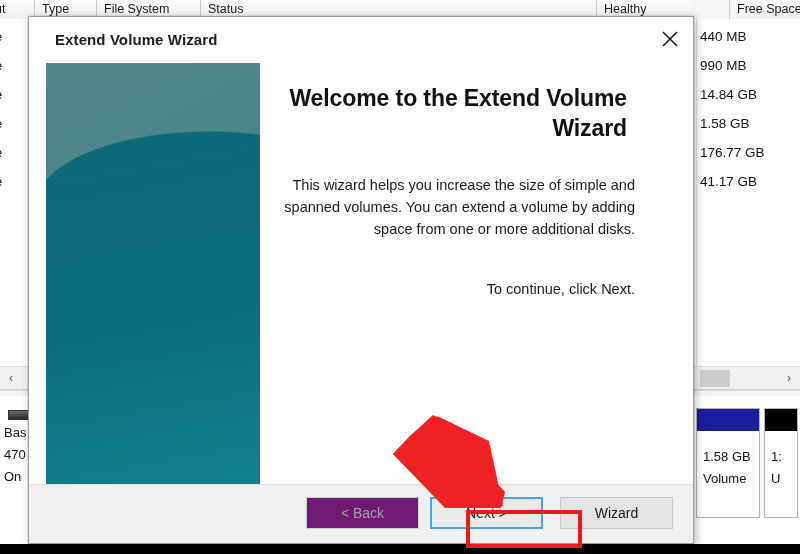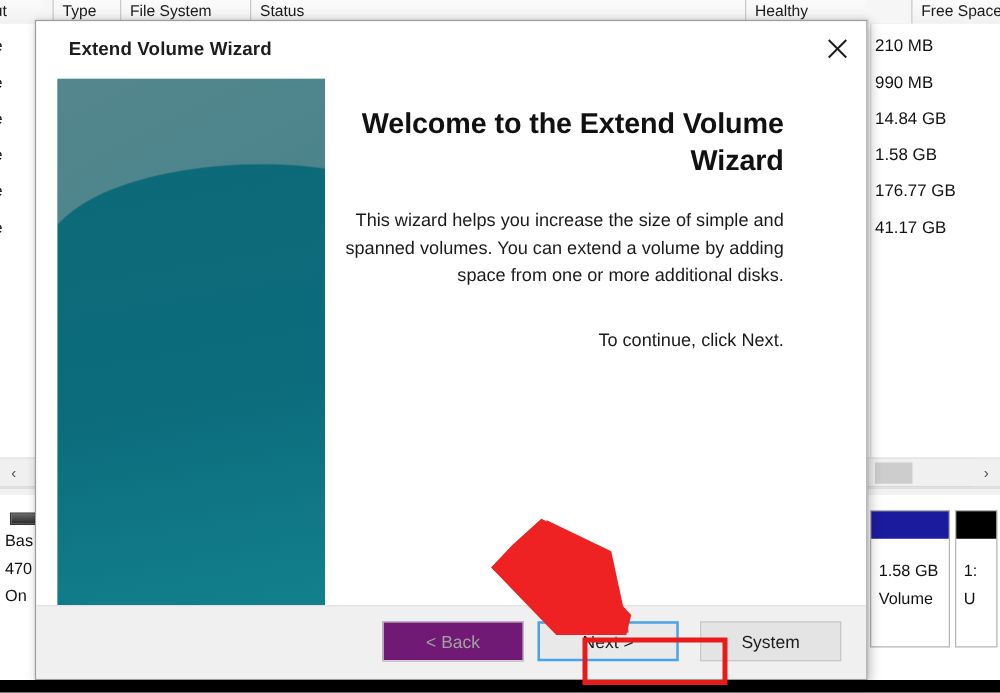--- a/index.html
+++ b/index.html
@@ -259,21 +259,21 @@
     margin: 0;
     padding: 20px 0 0 0;
     font-size: 23px;
     line-height: 30px;
     font-weight: bold;
     color: #111111;
     letter-spacing: -0.1px;
     max-width: 360px;
   }
   .wizard-para {
-    margin: 0;
+    margin: 8px;
     padding-top: 23px;
     font-size: 14.5px;
     line-height: 22px;
     color: #1a1a1a;
     max-width: 360px;
   }
   .wizard-para.second { padding-top: 30px; }
 
   .dlg-footer {
     position: absolute;
@@ -335,33 +335,33 @@
 <body>
 
 <div id="screen">
 
   <div class="bg-window">
 
     <div class="bg-top-black"></div>
 
     <div class="list-header">
       <div class="hdr-cell first" style="left:-12px;width:46px;">ut</div>
-      <div class="hdr-cell" style="left:42px;width:62px;">Type</div>
+      <div class="hdr-cell" style="left:34px;width:62px;">Type</div>
       <div class="hdr-cell" style="left:200px;width:396px;">Status</div>
       <div class="hdr-cell" style="left:96px;width:104px;">File System</div>
       <div class="hdr-cell" style="left:596px;width:98px;">Healthy</div>
       <div class="hdr-cell" style="left:694px;width:100px;margin-left:35px;">Free Space</div>
     </div>
 
     <div class="list-body">
       <div class="col-sep" style="left:696px;top:0;height:350px;"></div>
 
       <div class="lrow" style="top:5px;">
         <span class="lcell-layout">le</span>
-        <span class="lcell-free">210 MB</span>
+        <span class="lcell-free">440 MB</span>
       </div>
       <div class="lrow" style="top:34px;">
         <span class="lcell-layout">le</span>
         <span class="lcell-free">990 MB</span>
       </div>
       <div class="lrow" style="top:63px;">
         <span class="lcell-layout">le</span>
         <span class="lcell-free">14.84 GB</span>
       </div>
       <div class="lrow" style="top:92px;">
@@ -446,21 +446,21 @@
         <h1 class="wizard-heading">Welcome to the Extend Volume Wizard</h1>
         <p class="wizard-para">This wizard helps you increase the size of simple and spanned volumes. You can extend a volume  by adding space from one or more additional disks.</p>
         <p class="wizard-para second">To continue, click Next.</p>
       </div>
 
     </div>
 
     <div class="dlg-footer">
       <button class="btn back">&lt; Back</button>
       <button class="btn next">Next &gt;</button>
-      <button class="btn cancel">System</button>
+      <button class="btn cancel">Wizard</button>
     </div>
   </div>
 
   <div class="next-highlight" style="left:466px; top:510px; width:116px; height:38px;"></div>
 
   <div class="anno-arrow">
     <svg width="150" height="105" viewBox="0 0 150 105" aria-hidden="true">
       <polygon points="26,23 8,42 60,96 116,96 120,80 88,46 104,30 48,3" fill="#ee2222"></polygon>
       <polygon points="26,23 8,42 62,96 118,94 74,52" fill="#ee2222"></polygon>
       <polygon points="52,4 104,29 118,94 70,48" fill="#ee2222"></polygon>

